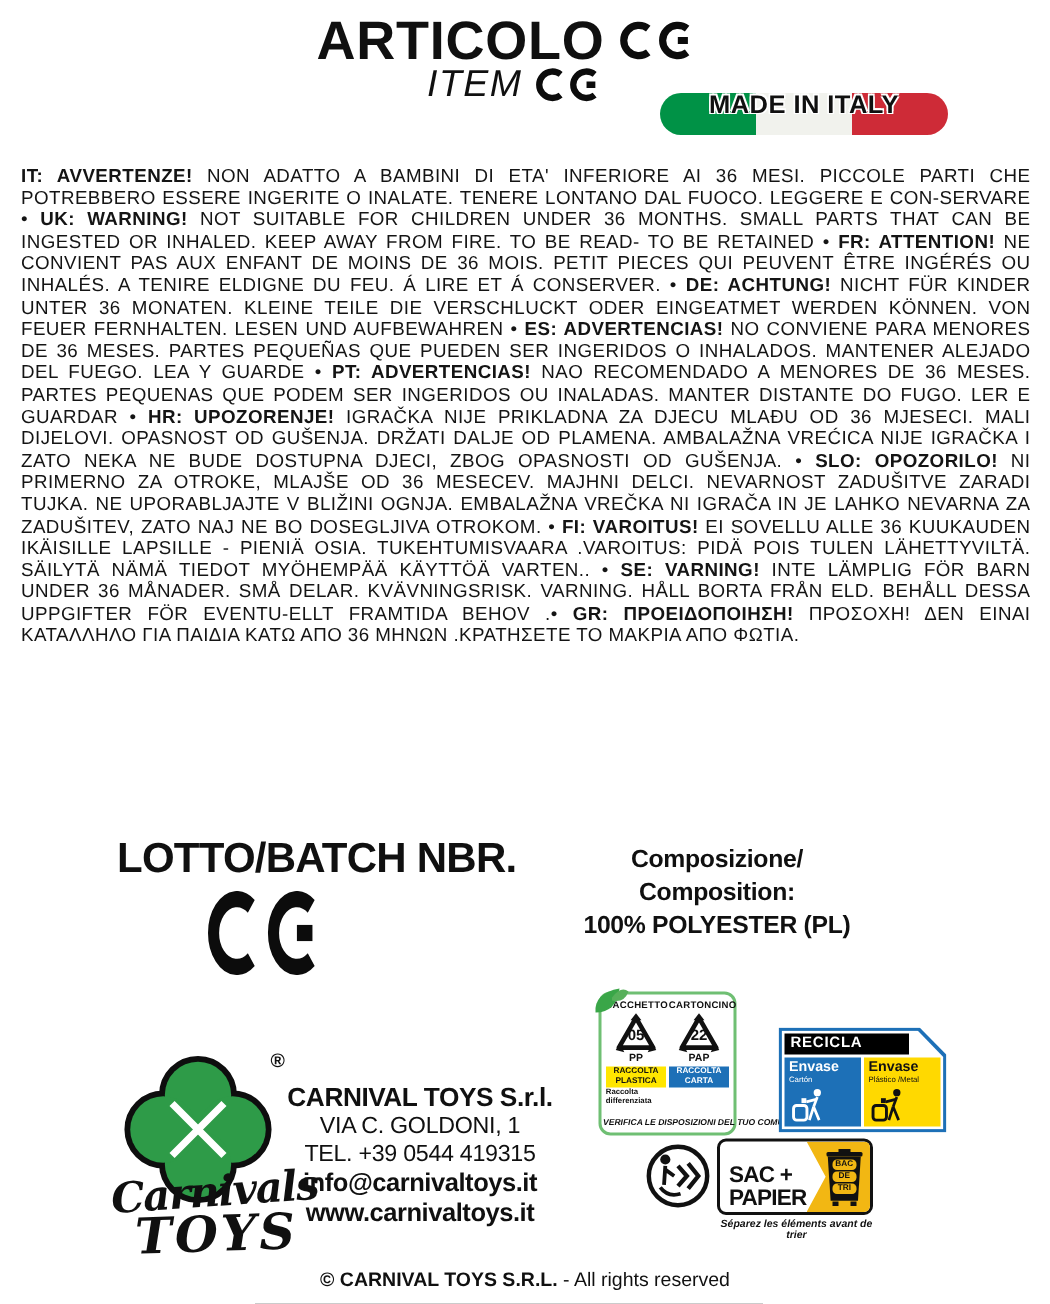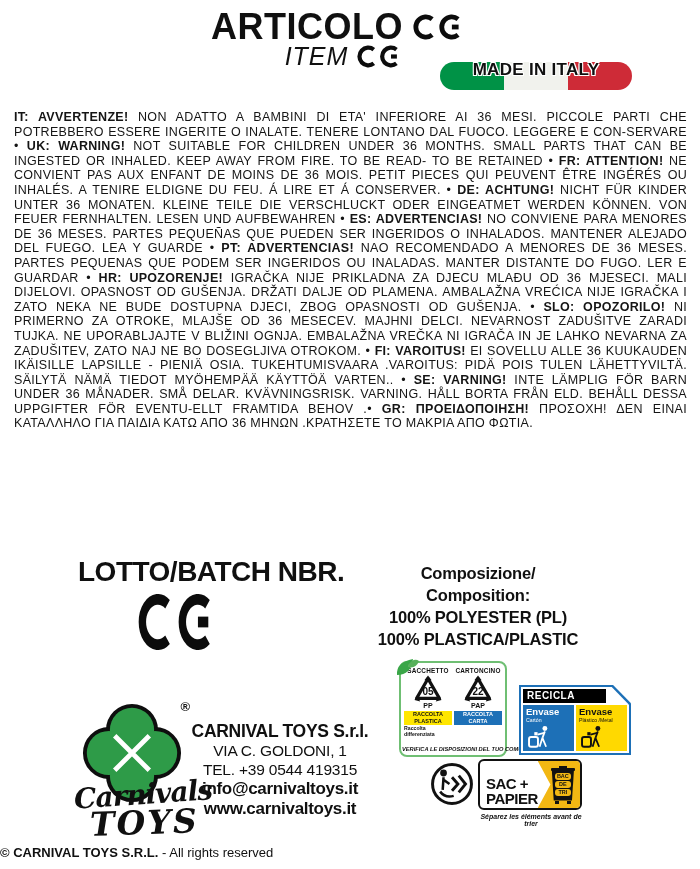--- a/index.html
+++ b/index.html
@@ -33,21 +33,21 @@
   .warning .b { font-weight:bold; }
 
   
   .batch { left:78px; top:556px; font-size:28px; font-weight:bold; letter-spacing:-0.5px; }
 
   
   .composition { left:372px; top:562px; width:212px; text-align:center;
                  font-weight:bold; font-size:16.5px; line-height:22px; letter-spacing:-0.2px; }
 
   
-  .recycle-box { left:399px; top:661px; width:108px; height:96px;
+  .recycle-box { left:399px; top:661px; width:92px; height:96px;
                  border:2px solid #6FBF73; border-radius:8px; background:#fff; }
   .leaf { position:absolute; left:-7px; top:-8px; width:26px; height:24px; }
   .rb-cols { display:flex; justify-content:space-around; padding:4px 2px 0; }
   .rb-col { width:48%; text-align:center; }
   .rb-name { font-size:6.4px; font-weight:bold; letter-spacing:0.2px; }
   .tri { width:32px; height:27px; margin:1px auto 0; position:relative; }
   .tri-code { position:absolute; top:58%; left:50%; transform:translate(-50%,-50%);
               font-size:10px; font-weight:bold; }
   .rb-mat { font-size:7px; font-weight:bold; }
   .rb-tag { margin-top:2px; font-size:5.5px; font-weight:bold; line-height:7px; }
@@ -102,21 +102,21 @@
   .bin-body { position:absolute; top:5px; left:0; width:24px; height:30px; background:#111;
               clip-path:polygon(4% 0,96% 0,88% 100%,12% 100%); padding:2px 4px;
               display:flex; flex-direction:column; gap:1px; }
   .bin-tag { background:#F2B713; border-radius:3px; font-size:5.5px; font-weight:bold;
              color:#111; text-align:center; line-height:7px; }
   .bin-wheel { position:absolute; bottom:0; width:4px; height:3px; background:#111; }
   .sac-caption { left:478px; top:813px; width:106px; text-align:center;
                  font-size:7px; font-weight:bold; font-style:italic; }
 
   
-  .copyright { top:845px; left:0; width:100%; text-align:left; font-size:13px; }
+  .copyright { top:845px; left:0; width:100%; text-align:center; font-size:13px; }
   .copyright .b { font-weight:bold; }
 </style>
 </head>
 <body>
 
 <div id="page">
 
   <div class="abs title-row">
     <span class="title">ARTICOLO</span>
     <svg class="ce-svg" width="48" height="26" viewBox="0 0 100 52">
@@ -146,21 +146,20 @@
   <div class="abs batch">LOTTO/BATCH NBR.</div>
   <svg class="abs ce-svg" style="left:138px; top:594px;" width="74" height="56" viewBox="0 0 100 52" preserveAspectRatio="none">
     <path d="M39.9,9.5 A21,21 0 1 0 39.9,42.5" stroke-width="10"></path>
     <path d="M93.9,9.5 A21,21 0 1 0 93.9,42.5" stroke-width="10"></path>
     <path d="M81,26 H95" stroke-width="10"></path>
   </svg>
 
   <div class="abs composition">
     <div>Composizione/ Composition:</div>
     <div>100% POLYESTER (PL)</div>
-    <div>100% PLASTICA/PLASTIC</div>
   </div>
 
   <div class="abs recycle-box">
     <svg class="leaf" viewBox="0 0 26 24">
       <path d="M3,20 Q2,7 19,4 Q17,20 3,20 Z" fill="#3AA648"></path>
       <path d="M14,10 Q20,2 25,6 Q22,14 14,12 Z" fill="#57B05A"></path>
     </svg>
     <div class="rb-cols">
       <div class="rb-col">
         <div class="rb-name">SACCHETTO</div>

